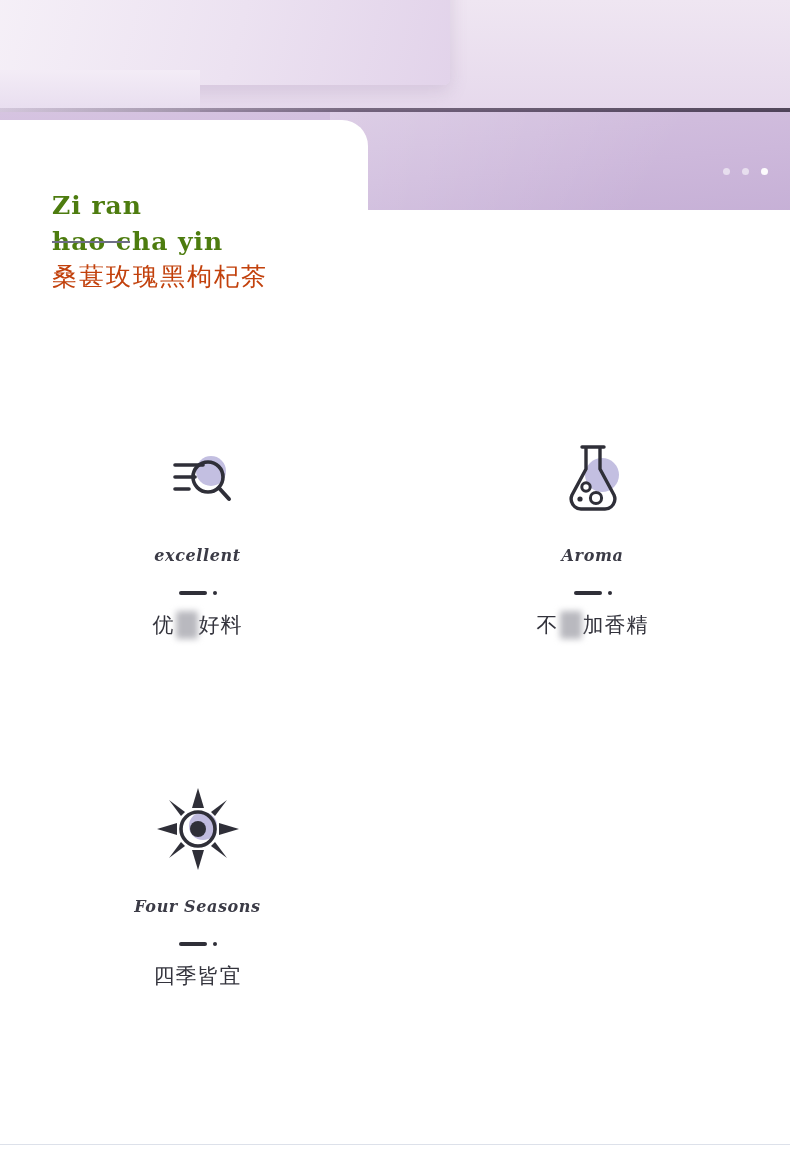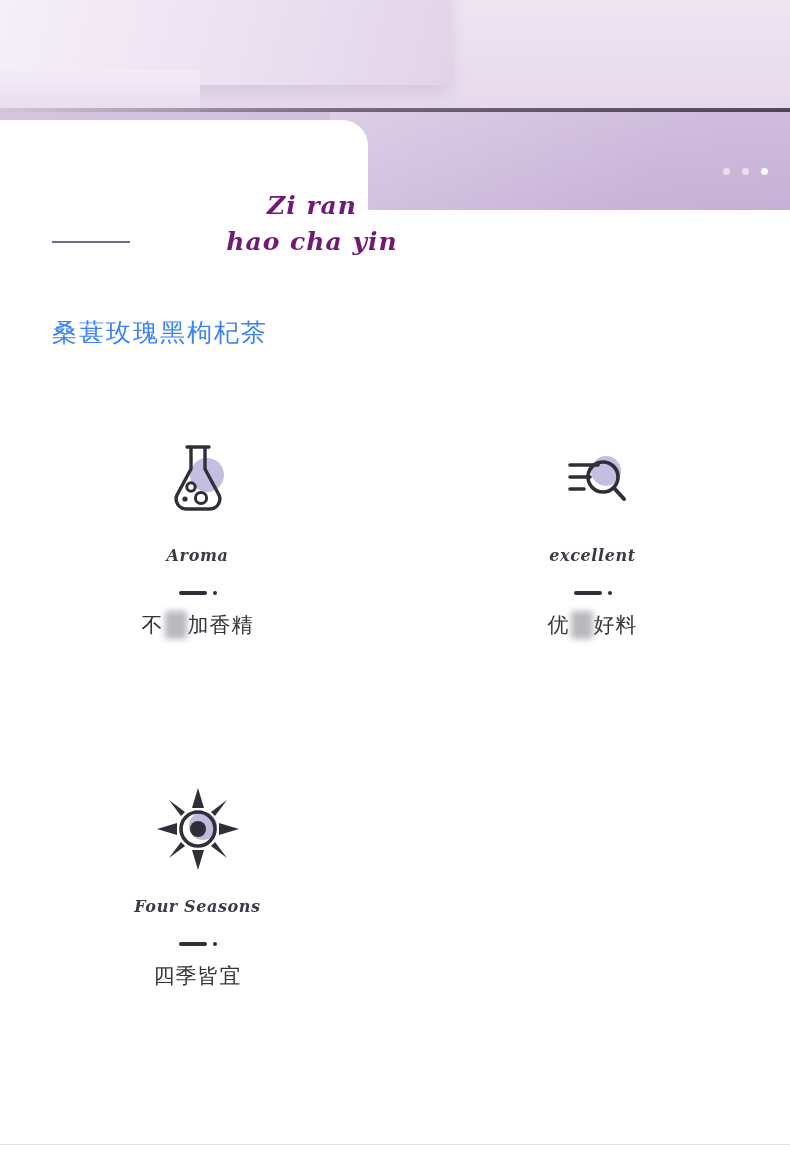--- a/index.html
+++ b/index.html
@@ -98,44 +98,41 @@
   }
 
   
   .title-block {
     position: absolute;
     left: 52px; top: 188px;
     width: 520px;
   }
   .title-en {
     font-family: "DejaVu Serif", serif;
-    font-style: italic;
     font-weight: 700;
     font-size: 25px;
     letter-spacing: 1px;
-    color: #701a75;
+    color: #4d7c0f;
     line-height: 36px;
-    text-align: center;
   }
   .title-en .line2 {
     display: block;
     position: relative;
   }
   .strike {
     position: absolute;
     left: 0; top: 17px;
     width: 78px;
     height: 2px;
     background: #6e6e86;
   }
   .title-cn {
-    margin-top: 56px;
     font-family: "DejaVu Sans", sans-serif;
     font-size: 25px;
-    color: #3b82f6;
+    color: #c2410c;
     letter-spacing: 2px;
   }
 
   
   .features {
     position: absolute;
     left: 0; top: 430px;
     width: 790px;
     display: grid;
     grid-template-columns: 1fr 1fr;
@@ -235,56 +232,56 @@
     </span>
   </div>
   <div class="title-cn">桑葚玫瑰黑枸杞茶</div>
 </div>
 
 <div class="features">
 
   <div class="feature">
     <div class="feature-icon">
       <svg width="86" height="86" viewBox="0 0 86 86">
+        <circle cx="56" cy="36" r="15" fill="#b9b4dc" opacity="0.85"></circle>
+        <line x1="20" y1="30" x2="48" y2="30" stroke="#2f2f38" stroke-width="3.6" stroke-linecap="round"></line>
+        <line x1="20" y1="42" x2="40" y2="42" stroke="#2f2f38" stroke-width="3.6" stroke-linecap="round"></line>
+        <line x1="20" y1="54" x2="34" y2="54" stroke="#2f2f38" stroke-width="3.6" stroke-linecap="round"></line>
+        <circle cx="53" cy="42" r="15" fill="none" stroke="#2f2f38" stroke-width="3.6"></circle>
+        <line x1="64" y1="53" x2="74" y2="64" stroke="#2f2f38" stroke-width="4" stroke-linecap="round"></line>
+      </svg>
+    </div>
+    <div class="feature-en">excellent</div>
+    <div class="divider">
+      <span class="bar"></span>
+      <span class="dot"></span>
+    </div>
+    <div class="feature-cn">
+      <span>优</span><span class="blur">选</span><span>好料</span>
+    </div>
+  </div>
+
+  <div class="feature">
+    <div class="feature-icon">
+      <svg width="86" height="86" viewBox="0 0 86 86">
         <circle cx="52" cy="40" r="17" fill="#b9b4dc" opacity="0.85"></circle>
         <path d="M36 12 L36 34 L22 60 A10 10 0 0 0 31 74 L55 74 A10 10 0 0 0 64 60 L50 34 L50 12" fill="none" stroke="#2f2f38" stroke-width="3.4" stroke-linejoin="round"></path>
         <line x1="32" y1="12" x2="54" y2="12" stroke="#2f2f38" stroke-width="3.4" stroke-linecap="round"></line>
         <circle cx="36" cy="52" r="4.2" fill="none" stroke="#2f2f38" stroke-width="3"></circle>
         <circle cx="46" cy="63" r="5.6" fill="none" stroke="#2f2f38" stroke-width="3"></circle>
         <circle cx="30" cy="64" r="2.6" fill="#2f2f38"></circle>
       </svg>
     </div>
     <div class="feature-en">Aroma</div>
     <div class="divider">
       <span class="bar"></span>
       <span class="dot"></span>
     </div>
     <div class="feature-cn">
       <span>不</span><span class="blur">添</span><span>加香精</span>
-    </div>
-  </div>
-
-  <div class="feature">
-    <div class="feature-icon">
-      <svg width="86" height="86" viewBox="0 0 86 86">
-        <circle cx="56" cy="36" r="15" fill="#b9b4dc" opacity="0.85"></circle>
-        <line x1="20" y1="30" x2="48" y2="30" stroke="#2f2f38" stroke-width="3.6" stroke-linecap="round"></line>
-        <line x1="20" y1="42" x2="40" y2="42" stroke="#2f2f38" stroke-width="3.6" stroke-linecap="round"></line>
-        <line x1="20" y1="54" x2="34" y2="54" stroke="#2f2f38" stroke-width="3.6" stroke-linecap="round"></line>
-        <circle cx="53" cy="42" r="15" fill="none" stroke="#2f2f38" stroke-width="3.6"></circle>
-        <line x1="64" y1="53" x2="74" y2="64" stroke="#2f2f38" stroke-width="4" stroke-linecap="round"></line>
-      </svg>
-    </div>
-    <div class="feature-en">excellent</div>
-    <div class="divider">
-      <span class="bar"></span>
-      <span class="dot"></span>
-    </div>
-    <div class="feature-cn">
-      <span>优</span><span class="blur">选</span><span>好料</span>
     </div>
   </div>
 
   <div class="feature">
     <div class="feature-icon">
       <svg width="86" height="86" viewBox="0 0 86 86">
         <g fill="#2f2f38">
           <polygon points="43,2 49,22 37,22"></polygon>
           <polygon points="43,84 49,64 37,64"></polygon>
           <polygon points="2,43 22,37 22,49"></polygon>

